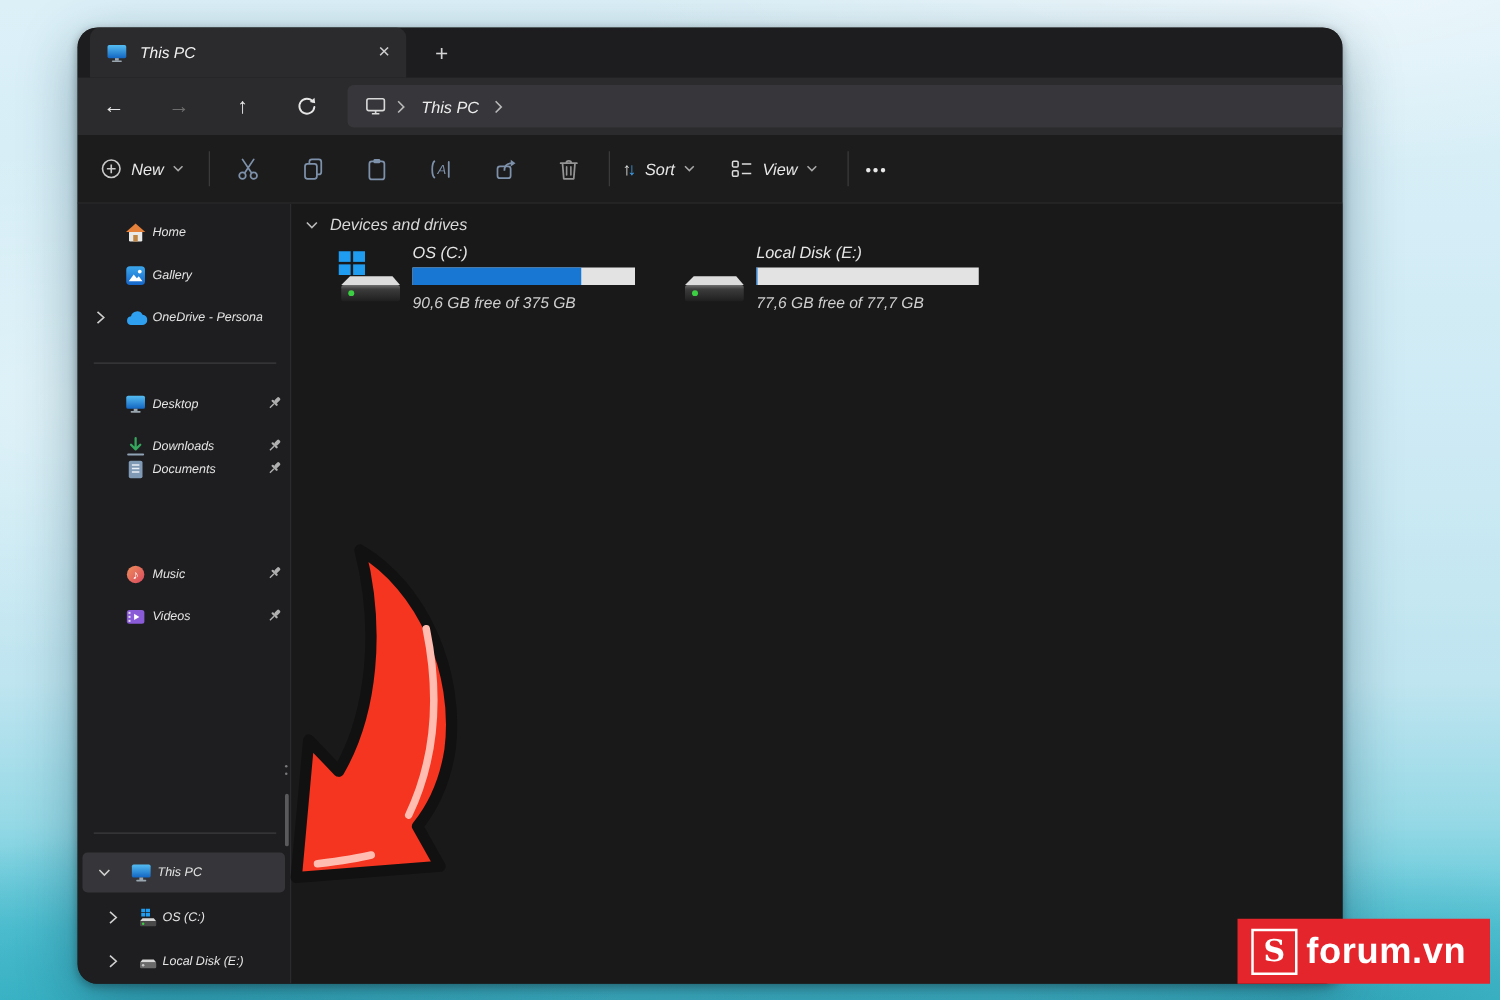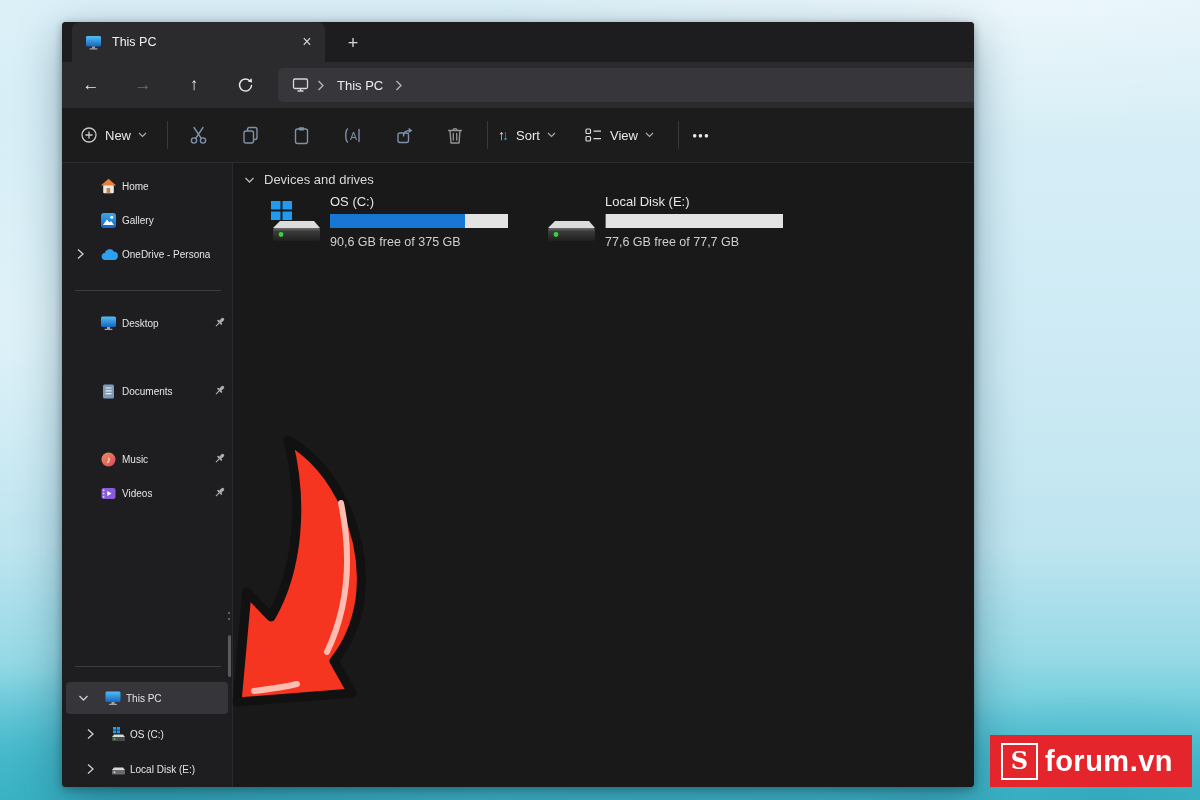--- a/index.html
+++ b/index.html
@@ -10,23 +10,23 @@
     background:
       radial-gradient(900px 300px at 85% -5%, rgba(255,255,255,.55), rgba(255,255,255,0) 60%),
       radial-gradient(500px 180px at 12% 99%, rgba(32,150,170,.45), transparent 70%),
       radial-gradient(700px 220px at 55% 102%, rgba(60,180,200,.5), transparent 70%),
       radial-gradient(420px 160px at 92% 100%, rgba(30,140,160,.42), transparent 70%),
       radial-gradient(600px 300px at 5% 40%, rgba(255,255,255,.35), transparent 70%),
       linear-gradient(180deg,#dcf0f8 0%,#cdeaf4 45%,#bfe5f0 68%,#97d9e6 82%,#55c5d6 93%,#43bcce 100%);}
   .abs{position:absolute;}
 
   
-  .window{left:62px;top:22px;width:912px;height:765px;border-radius:4px;
+  .window{left:62px;top:22px;width:1012px;height:765px;border-radius:16px;
     background:#1b1b1c;box-shadow:0 14px 45px rgba(15,60,80,.40),0 2px 8px rgba(0,0,0,.35);
-    overflow:hidden;z-index:10;}
+    overflow:hidden;z-index:10;font-style:italic;}
   .tabstrip{left:0;top:0;width:100%;height:40px;background:#1d1d1f;}
   .tab{left:10px;top:0;width:253px;height:40px;background:#2b2b2d;border-radius:8px 8px 0 0;
     display:flex;align-items:center;}
   .tab-title{color:#f0f0f0;font-size:12.5px;margin-left:10px;flex:1;}
   .tab-close{color:#cfcfcf;font-size:16px;width:24px;text-align:center;margin-right:6px;cursor:default;}
   .newtab{left:278px;top:8px;width:26px;height:26px;color:#d4d4d4;font-size:18px;
     display:flex;align-items:center;justify-content:center;}
 
   .navbar{left:0;top:40px;width:100%;height:46px;background:#2b2b2d;}
   .navbtn{top:7px;width:34px;height:32px;display:flex;align-items:center;justify-content:center;
@@ -275,22 +275,40 @@
           <svg width="13" height="13" viewBox="0 0 12 12">
               <g transform="rotate(45 6 6)">
                 <rect x="4.6" y="0.6" width="2.8" height="4.6" rx="1" fill="#c9c9c9"></rect>
                 <rect x="3.1" y="4.9" width="5.8" height="1.6" rx=".8" fill="#c9c9c9"></rect>
                 <rect x="5.55" y="6.5" width="1" height="4.2" fill="#c9c9c9"></rect>
               </g>
             </svg>
         </span>
       </div>
 
-
-      <div class="abs side-row" style="top:212px;">
+      <div class="abs side-row" style="top:178px;">
+        <span class="side-icon">
+          <svg width="17" height="17" viewBox="0 0 17 17">
+            <path d="M8.5 1.5 V10 M4.8 6.8 L8.5 10.5 L12.2 6.8" stroke="#35a65c" stroke-width="1.8" fill="none" stroke-linecap="round" stroke-linejoin="round"></path>
+            <path d="M2.5 14.5 h12" stroke="#8fa3b5" stroke-width="1.6" stroke-linecap="round"></path>
+          </svg>
+        </span>
+        <span class="side-label">Downloads</span>
+        <span class="side-pin">
+          <svg width="13" height="13" viewBox="0 0 12 12">
+              <g transform="rotate(45 6 6)">
+                <rect x="4.6" y="0.6" width="2.8" height="4.6" rx="1" fill="#c9c9c9"></rect>
+                <rect x="3.1" y="4.9" width="5.8" height="1.6" rx=".8" fill="#c9c9c9"></rect>
+                <rect x="5.55" y="6.5" width="1" height="4.2" fill="#c9c9c9"></rect>
+              </g>
+            </svg>
+        </span>
+      </div>
+
+      <div class="abs side-row" style="top:196px;">
         <span class="side-icon">
           <svg width="17" height="17" viewBox="0 0 17 17">
             <rect x="3" y="1.5" width="11" height="14" rx="1.5" fill="#8099b5"></rect>
             <path d="M5.5 5 h6 M5.5 7.8 h6 M5.5 10.6 h6" stroke="#e8eef5" stroke-width="1.2"></path>
           </svg>
         </span>
         <span class="side-label">Documents</span>
         <span class="side-pin">
           <svg width="13" height="13" viewBox="0 0 12 12">
               <g transform="rotate(45 6 6)">

